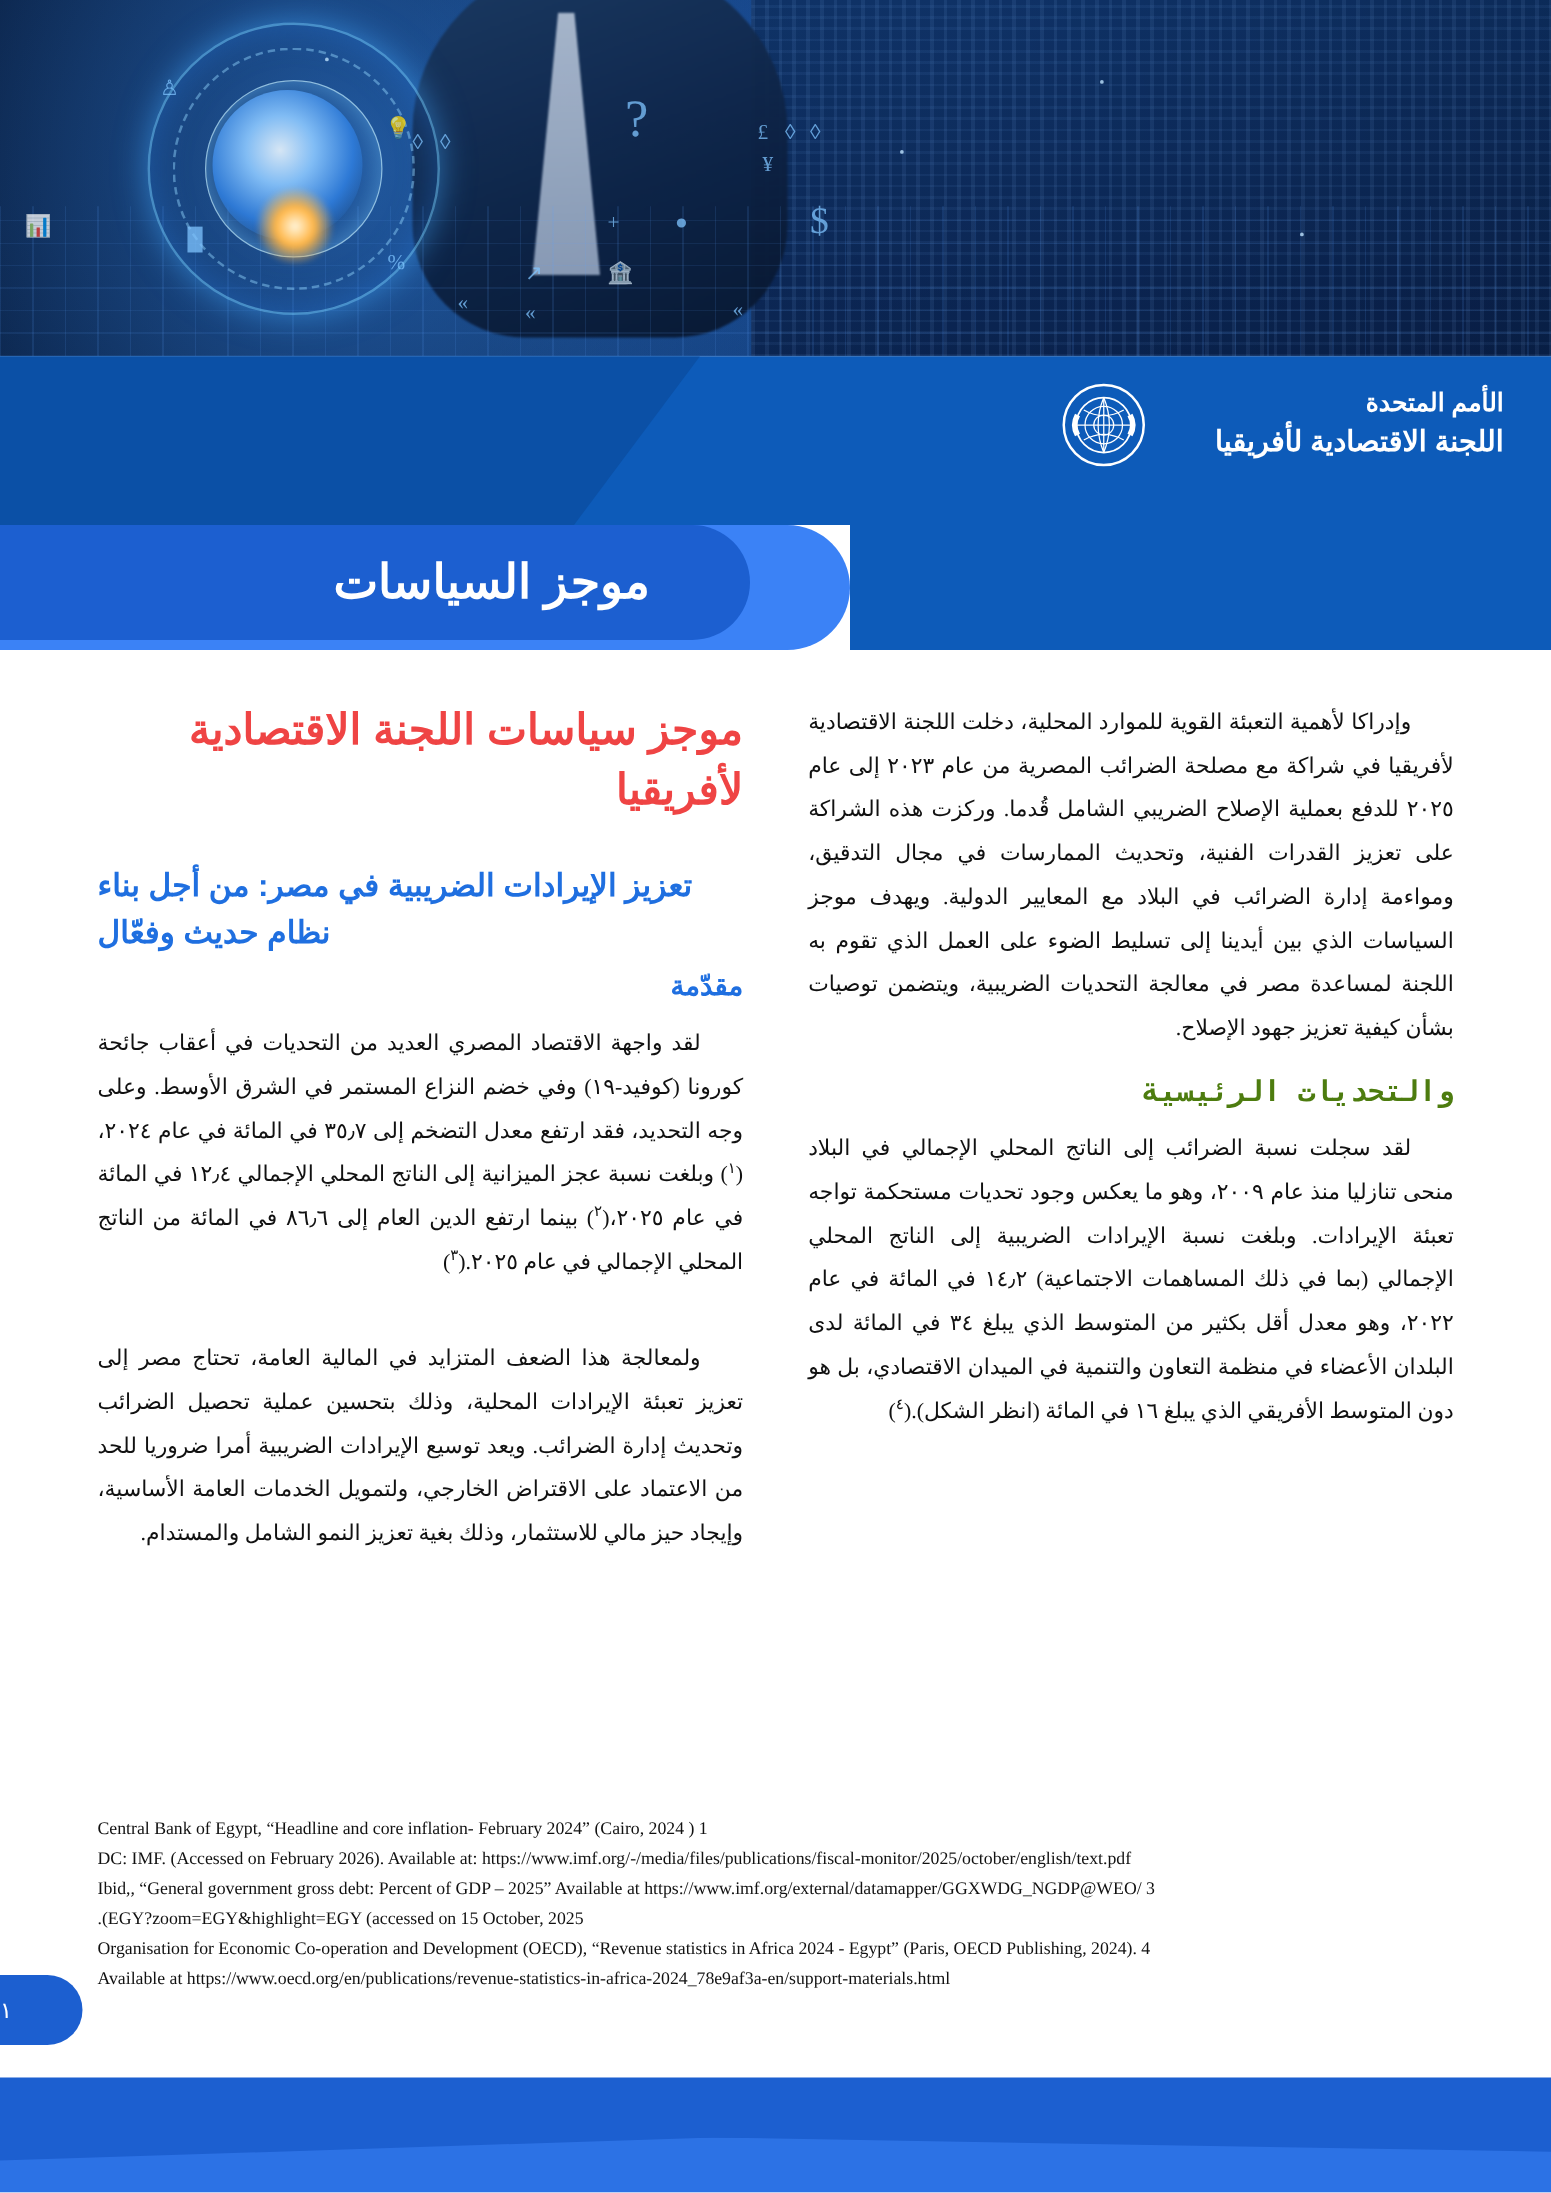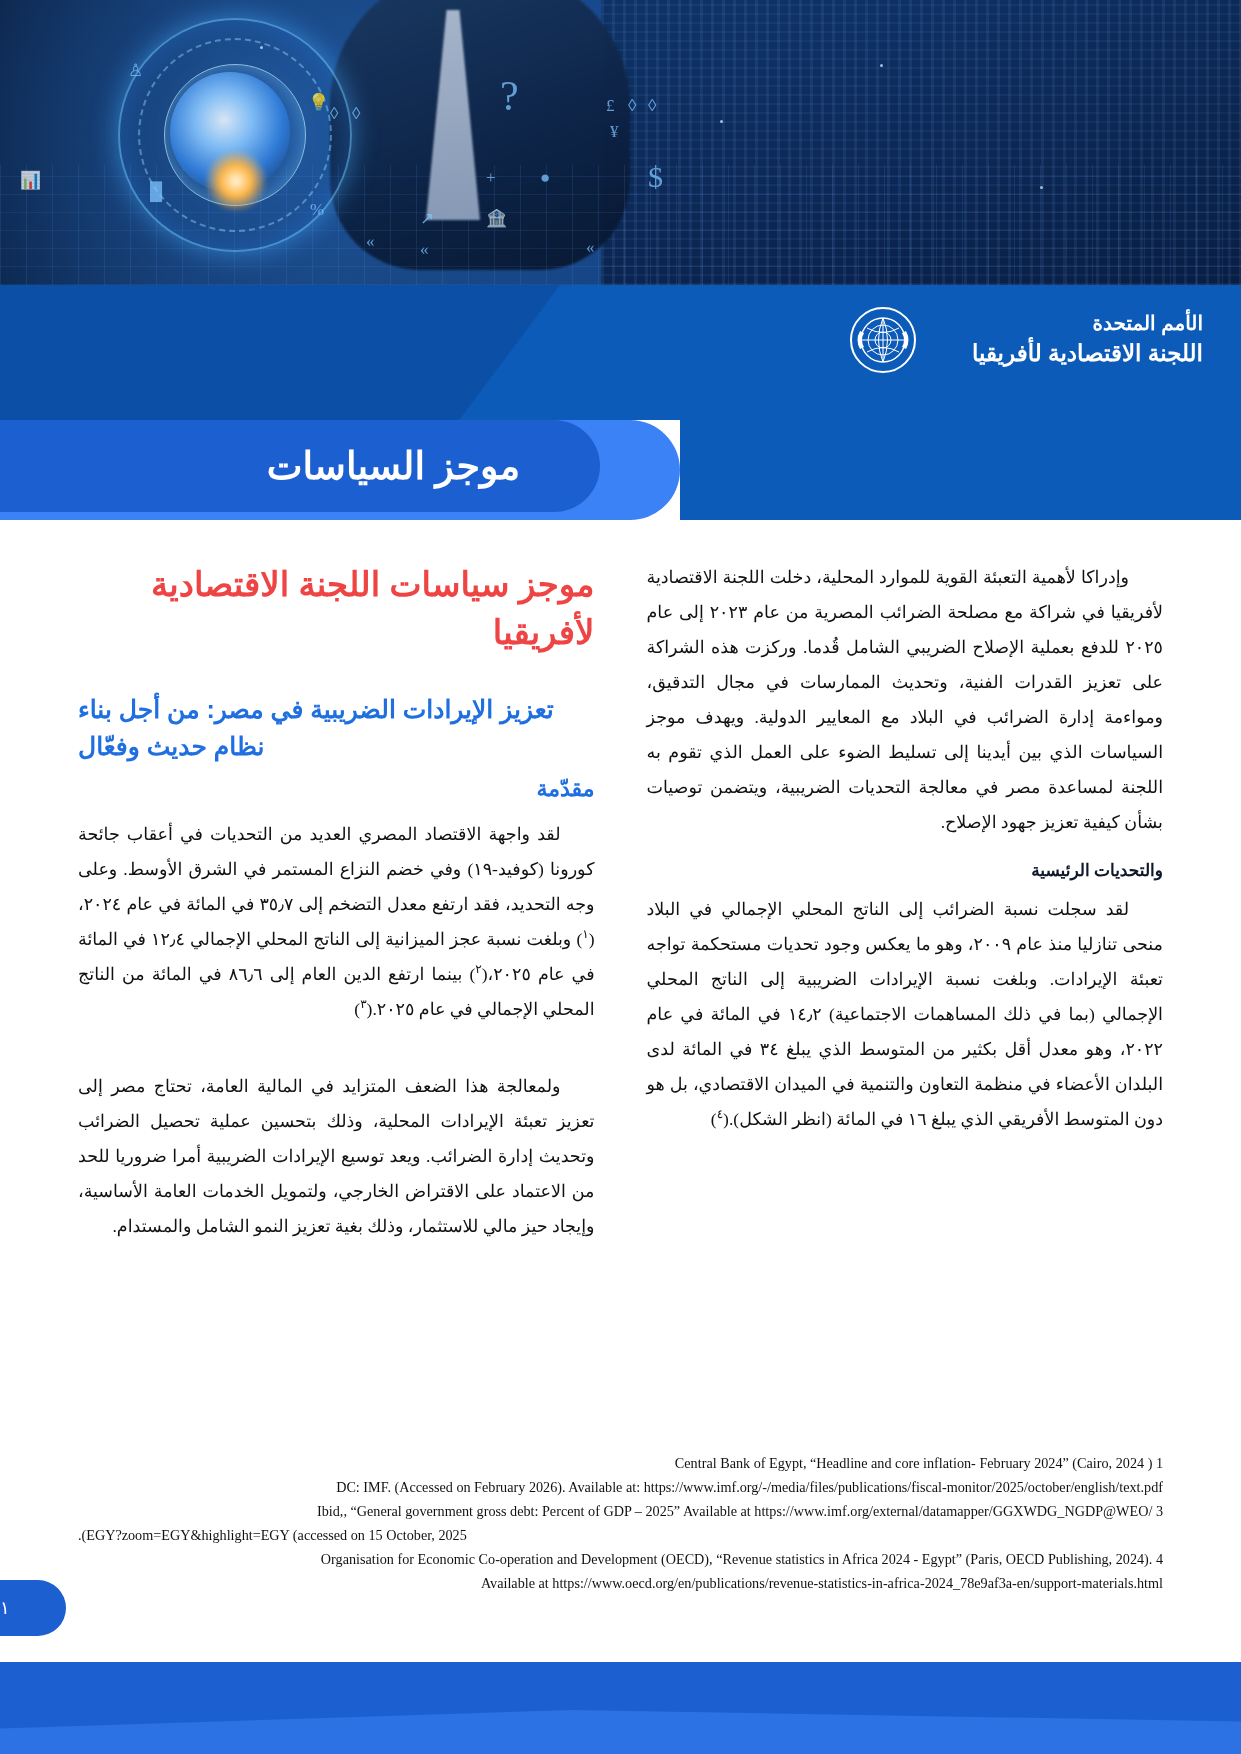--- a/index.html
+++ b/index.html
@@ -132,23 +132,23 @@
     margin:0 0 6px 0;color:#1f6fe0;
     font-family:"Liberation Sans",sans-serif;
     font-size:25px;font-weight:bold;line-height:1.5;text-align:left;
   }
   h3.sub{
     margin:0 0 12px 0;color:#1f6fe0;
     font-family:"Liberation Sans",sans-serif;
     font-size:22px;font-weight:bold;line-height:1.5;text-align:right;
   }
   h2.sec-left{
-    margin:18px 0 8px 0;color:#0f172a;
-    font-family:Liberation Serif, serif;
-    font-size:17px;font-weight:bold;line-height:1.5;text-align:right;
+    margin:18px 0 8px 0;color:#4d7c0f;
+    font-family:Liberation Mono, monospace;
+    font-size:23px;font-weight:bold;line-height:1.5;text-align:right;
   }
   p.body{
     margin:0 0 17px 0;color:#111111;
     font-family:"Liberation Serif",serif;
     font-size:17.5px;line-height:2.0;text-align:justify;
     text-align-last:right;
   }
   p.body.indent{text-indent:34px;}
   sup.fn{font-size:12px;vertical-align:super;}
 
@@ -157,21 +157,21 @@
     position:absolute;left:78px;top:1443px;width:1085px;height:1px;background:#ffffff;
   }
   .footnotes{
     position:absolute;left:78px;top:1452px;width:1085px;direction:ltr;
   }
   .fn-line{
     color:#111111;font-family:"Liberation Serif",serif;
     font-size:14.2px;line-height:1.62;margin:0 0 1px 0;
     white-space:nowrap;
   }
-  .fn-c{text-align:right;}
+  .fn-c{text-align:left;}
   .fn-r{text-align:left;}
 
   
   .pg-badge{
     position:absolute;left:0;bottom:118px;width:66px;height:56px;
     background:#1c5fd0;border-radius:0 30px 30px 0;
     color:#ffffff;font-family:"Liberation Sans",sans-serif;
     font-size:18px;display:flex;align-items:center;justify-content:flex-end;
     padding-left:0;padding-right:16px;box-sizing:border-box;
   }

